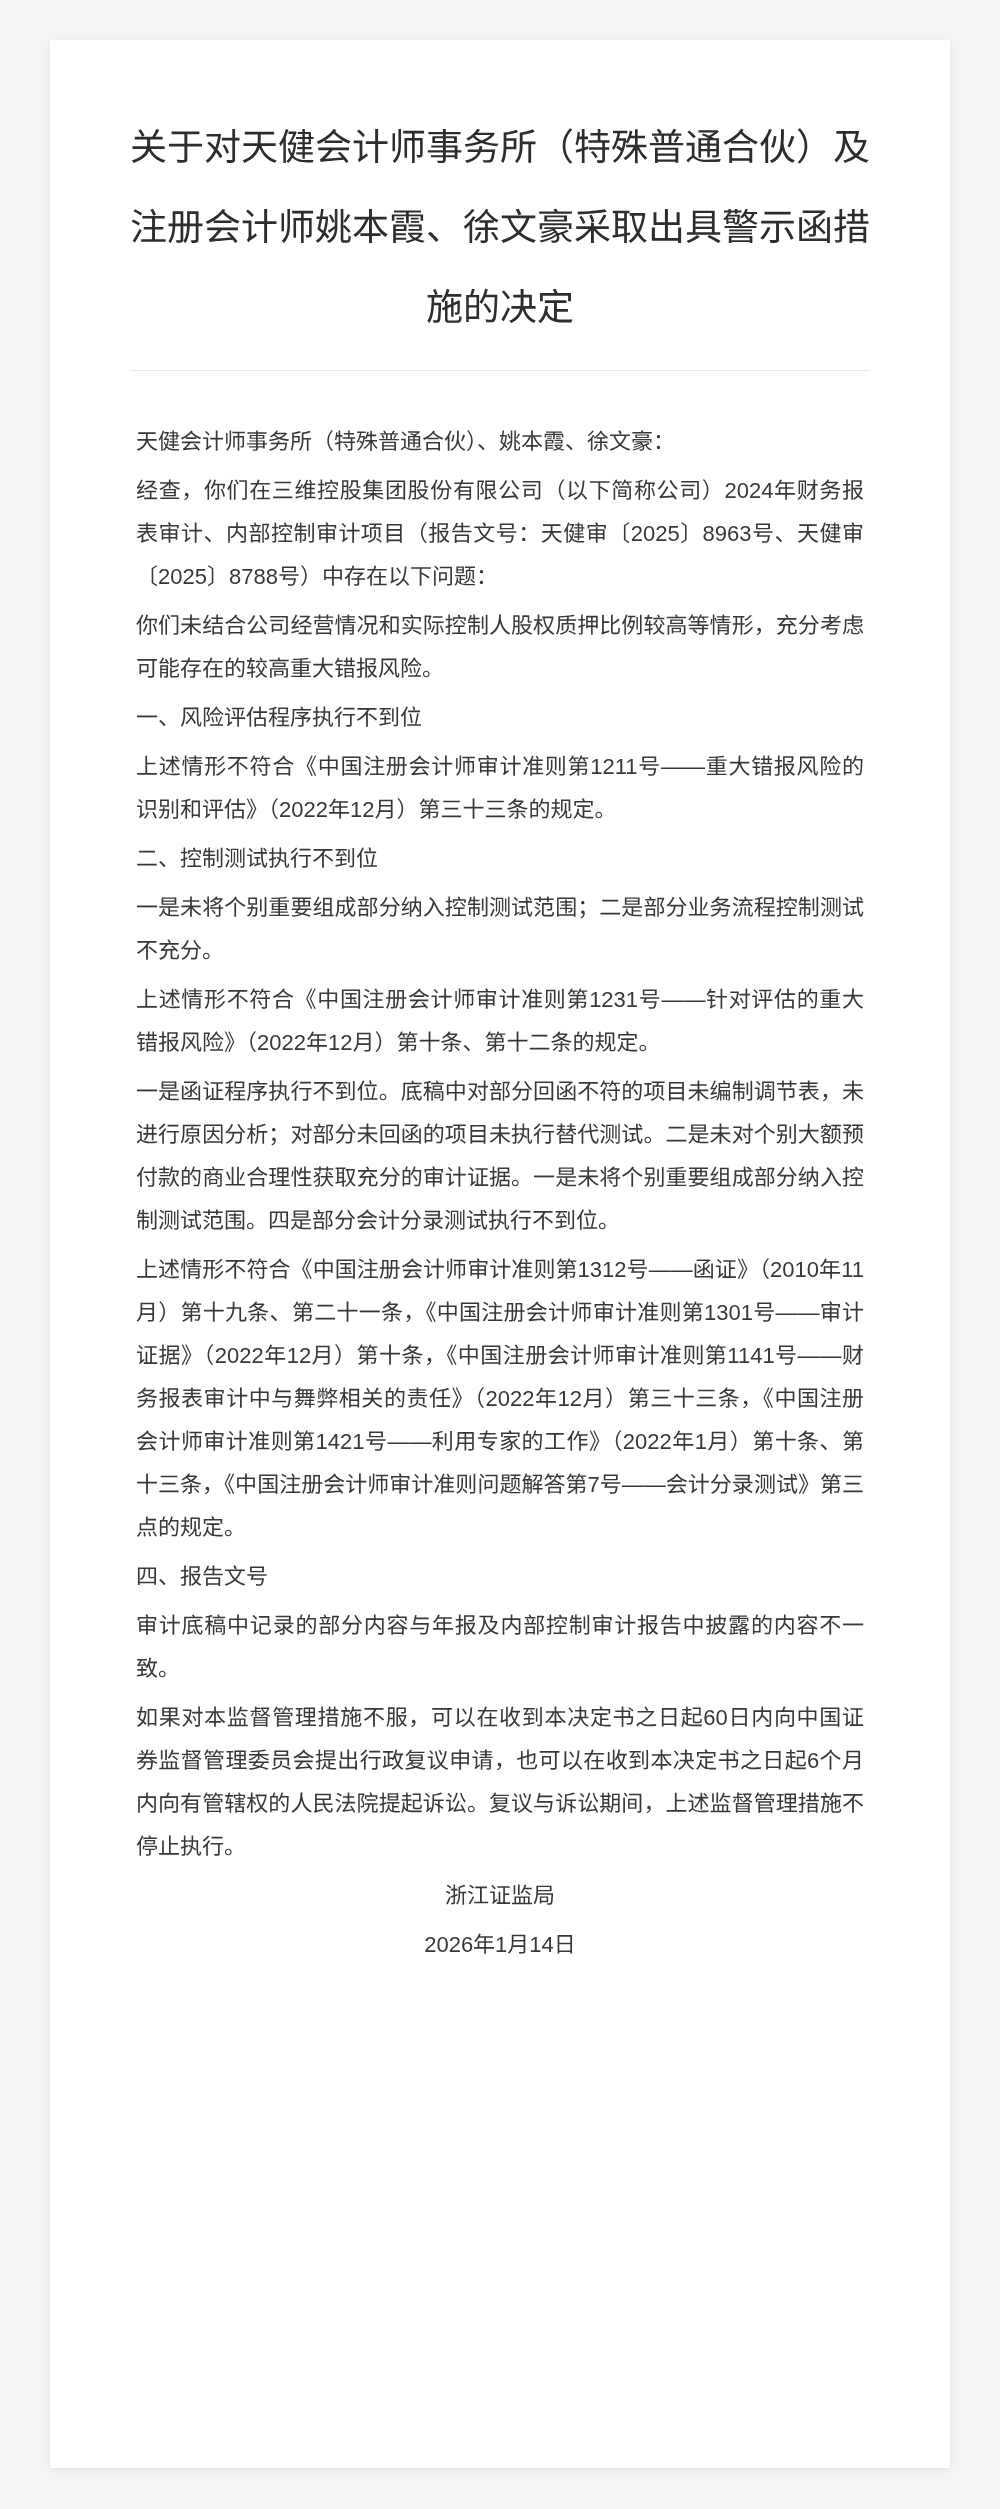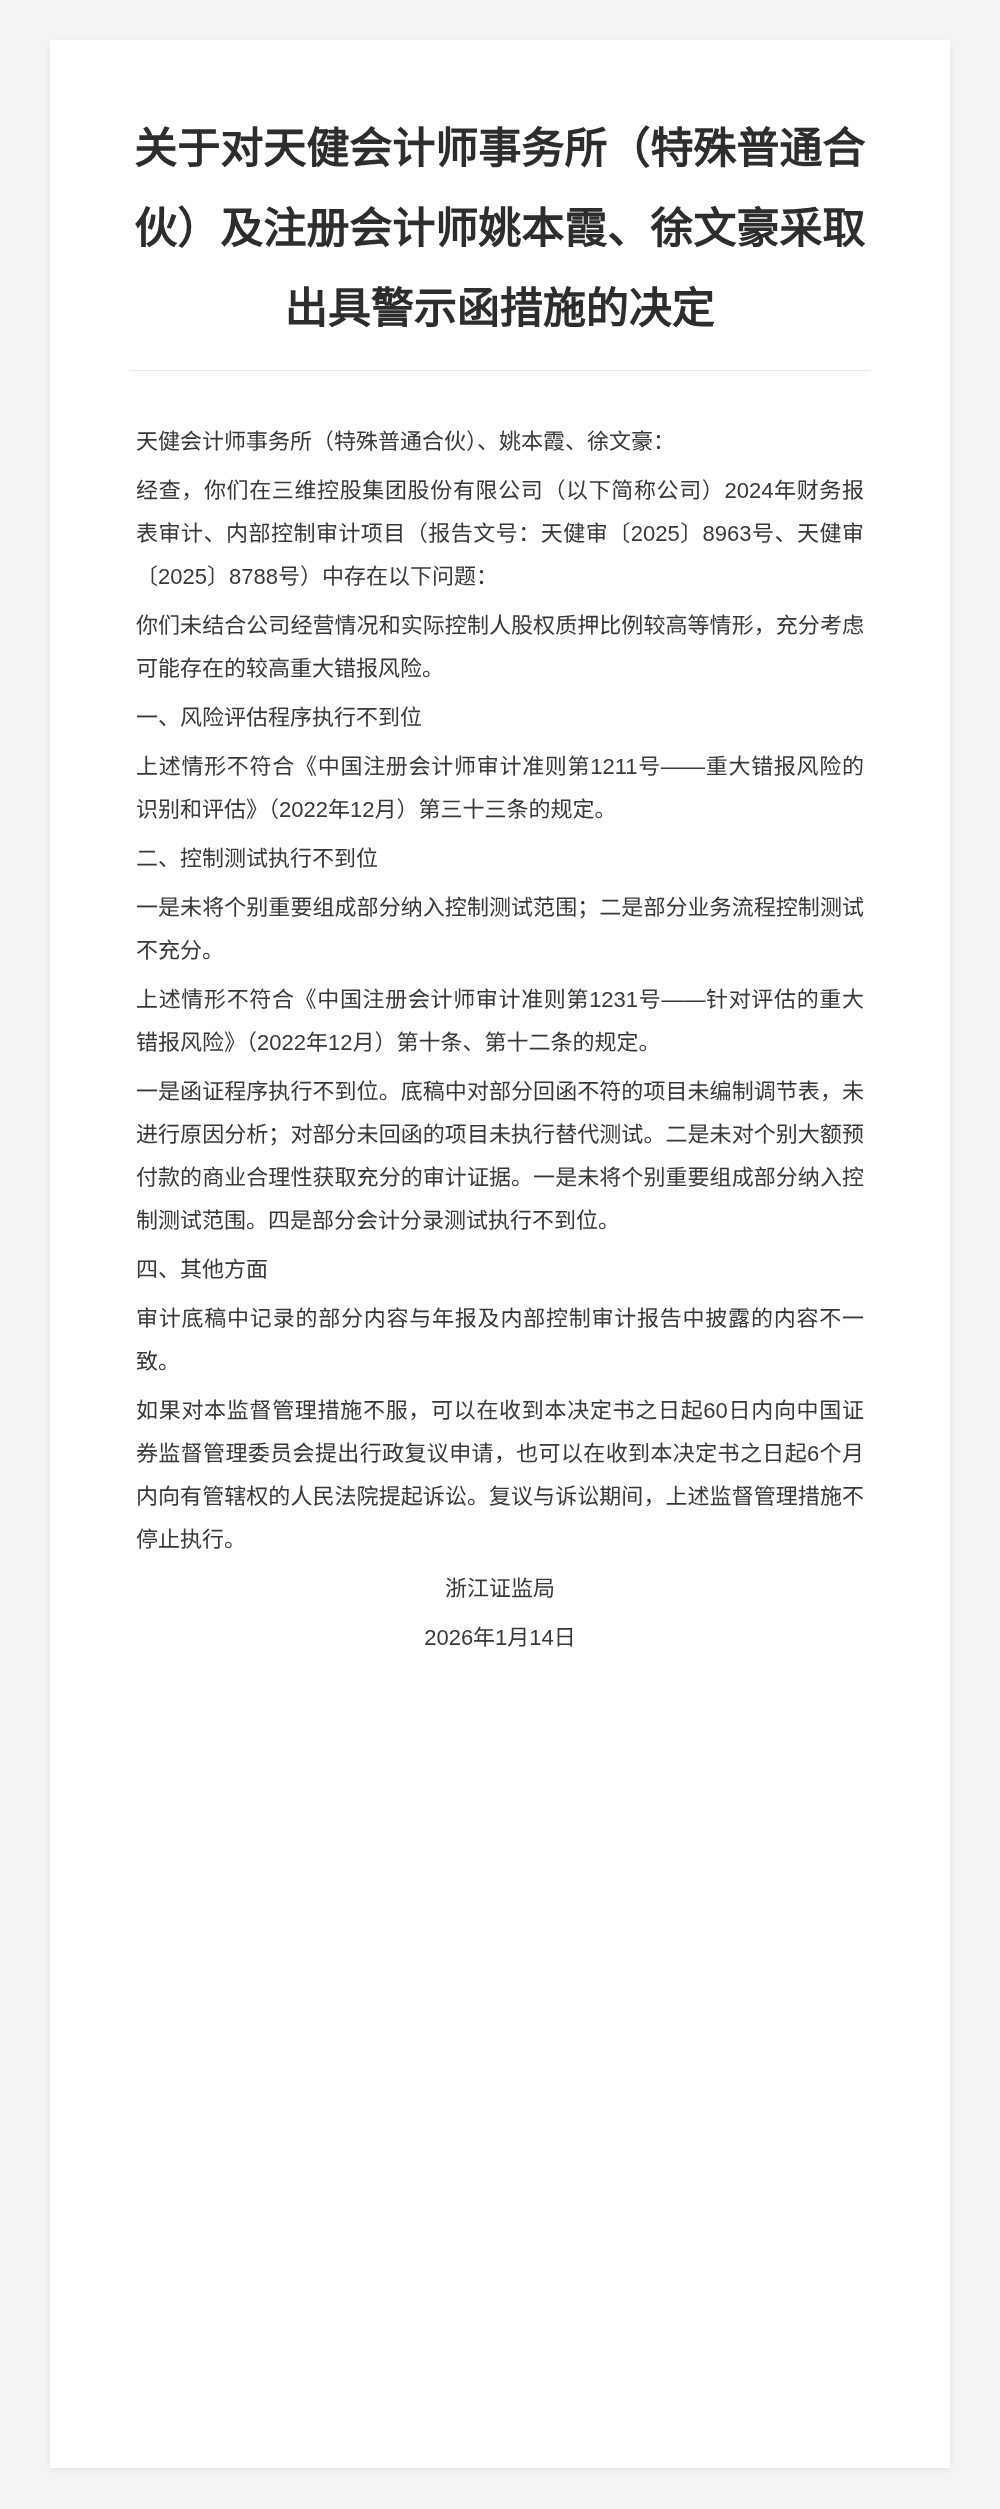--- a/index.html
+++ b/index.html
@@ -19,23 +19,23 @@
     top: 40px;
     width: 900px;
     height: 2428px;
     background: #ffffff;
     box-shadow: 0 2px 6px rgba(0,0,0,0.07);
     box-sizing: border-box;
     padding: 68px 80px 0 80px;
   }
   .doc-title {
     margin: 0;
-    font-size: 43px;
+    font-size: 37px;
     line-height: 80px;
-    font-weight: 700;
+    font-weight: 400;
     text-align: center;
     color: #2d2d2d;
   }
   .title-divider {
     border: none;
     border-top: 1px solid #e9e9e9;
     margin: 22px 0 0 0;
     height: 0;
   }
   .doc-body {
@@ -63,21 +63,22 @@
   <div class="doc-body">
     <p>天健会计师事务所（特殊普通合伙）、姚本霞、徐文豪：</p>
     <p>经查，你们在三维控股集团股份有限公司（以下简称公司）2024年财务报表审计、内部控制审计项目（报告文号：天健审〔2025〕8963号、天健审〔2025〕8788号）中存在以下问题：</p>
     <p>你们未结合公司经营情况和实际控制人股权质押比例较高等情形，充分考虑可能存在的较高重大错报风险。</p>
     <p>一、风险评估程序执行不到位</p>
     <p>上述情形不符合《中国注册会计师审计准则第1211号——重大错报风险的识别和评估》（2022年12月）第三十三条的规定。</p>
     <p>二、控制测试执行不到位</p>
     <p>一是未将个别重要组成部分纳入控制测试范围；二是部分业务流程控制测试不充分。</p>
     <p>上述情形不符合《中国注册会计师审计准则第1231号——针对评估的重大错报风险》（2022年12月）第十条、第十二条的规定。</p>
     <p>一是函证程序执行不到位。底稿中对部分回函不符的项目未编制调节表，未进行原因分析；对部分未回函的项目未执行替代测试。二是未对个别大额预付款的商业合理性获取充分的审计证据。一是未将个别重要组成部分纳入控制测试范围。四是部分会计分录测试执行不到位。</p>
-    <p>四、其他方面</p>
+    <p>上述情形不符合《中国注册会计师审计准则第1312号——函证》（2010年11月）第十九条、第二十一条，《中国注册会计师审计准则第1301号——审计证据》（2022年12月）第十条，《中国注册会计师审计准则第1141号——财务报表审计中与舞弊相关的责任》（2022年12月）第三十三条，《中国注册会计师审计准则第1421号——利用专家的工作》（2022年1月）第十条、第十三条，《中国注册会计师审计准则问题解答第7号——会计分录测试》第三点的规定。</p>
+    <p>四、报告文号</p>
     <p>审计底稿中记录的部分内容与年报及内部控制审计报告中披露的内容不一致。</p>
     <p>如果对本监督管理措施不服，可以在收到本决定书之日起60日内向中国证券监督管理委员会提出行政复议申请，也可以在收到本决定书之日起6个月内向有管辖权的人民法院提起诉讼。复议与诉讼期间，上述监督管理措施不停止执行。</p>
     <div class="signature">
       <p>浙江证监局</p>
       <p>2026年1月14日</p>
     </div>
   </div>
 </div>
 
 </body></html>

